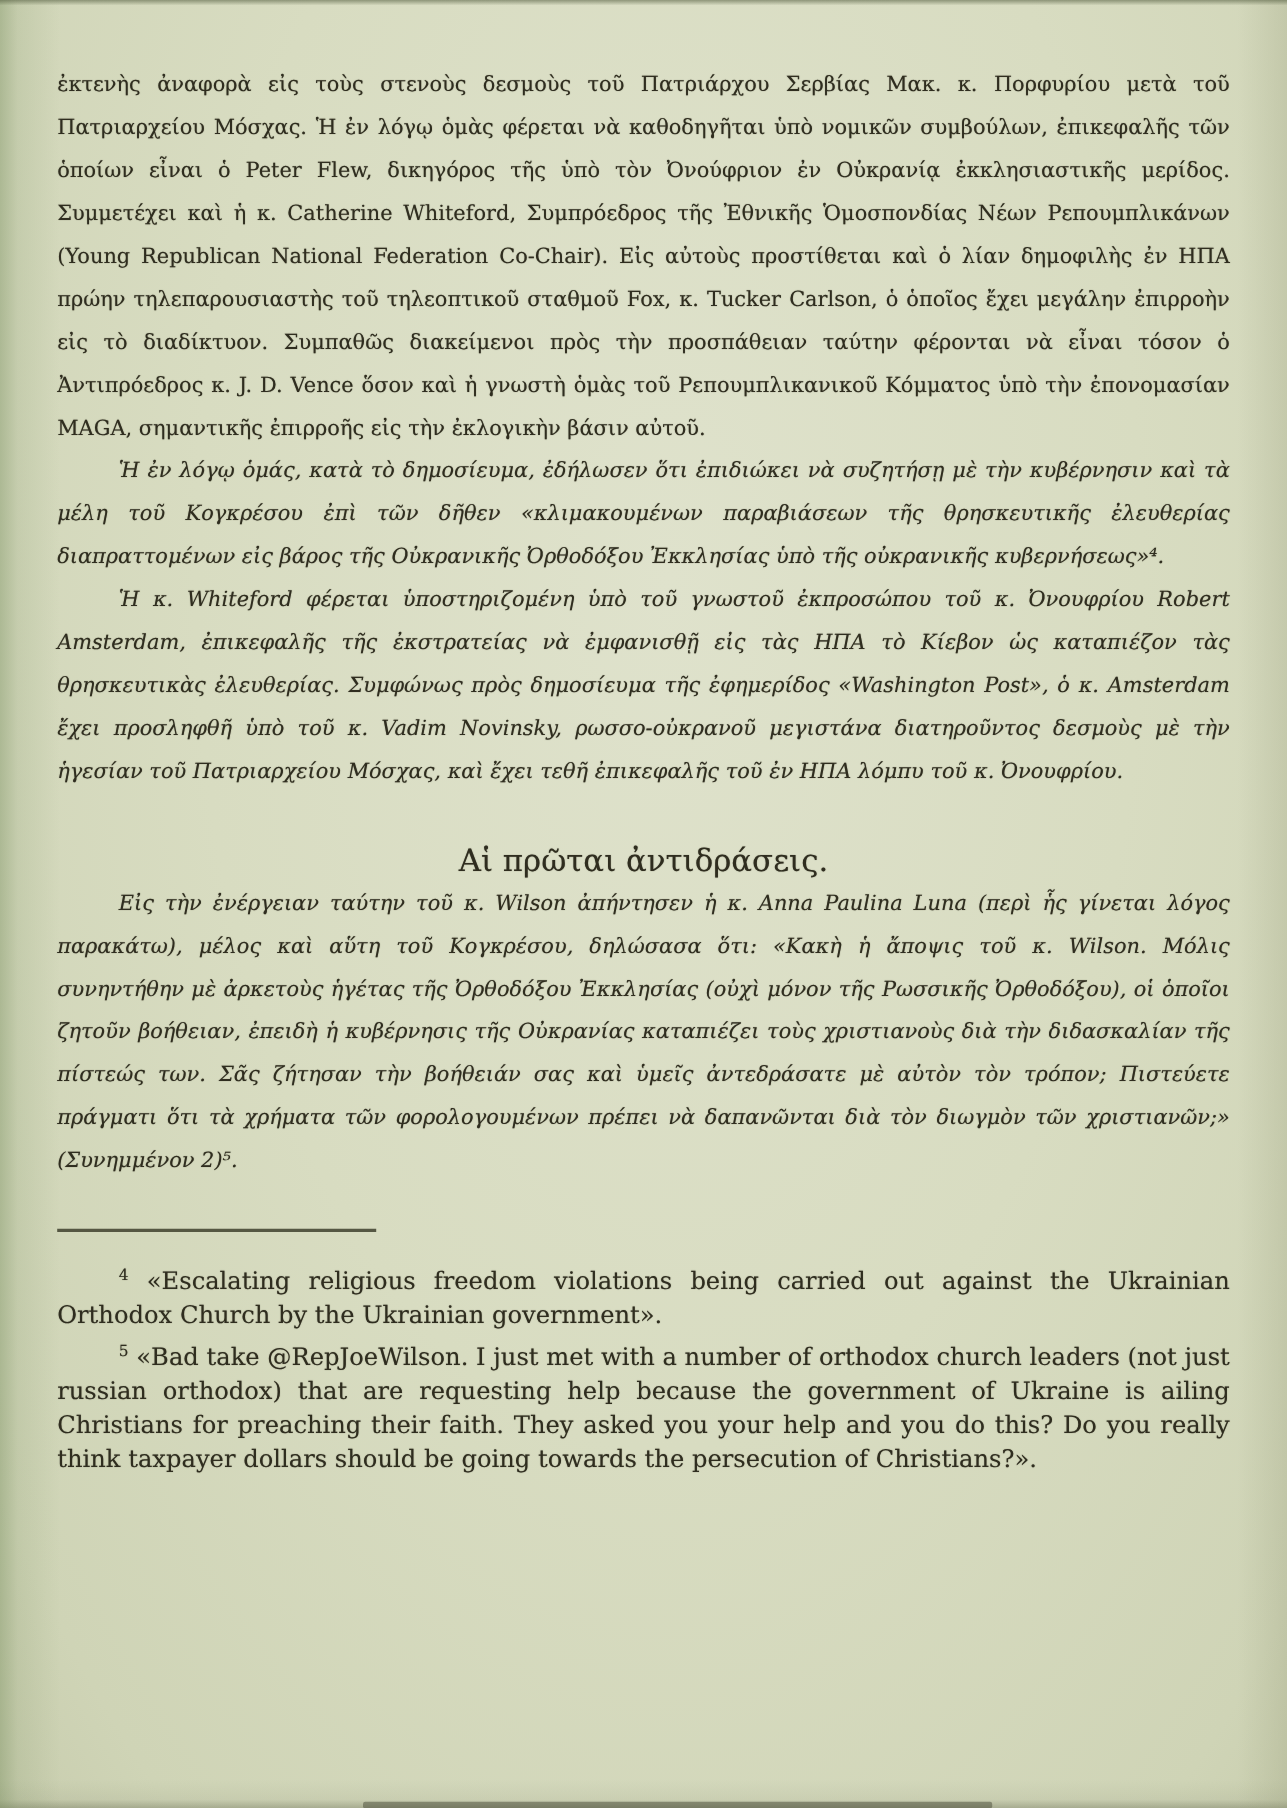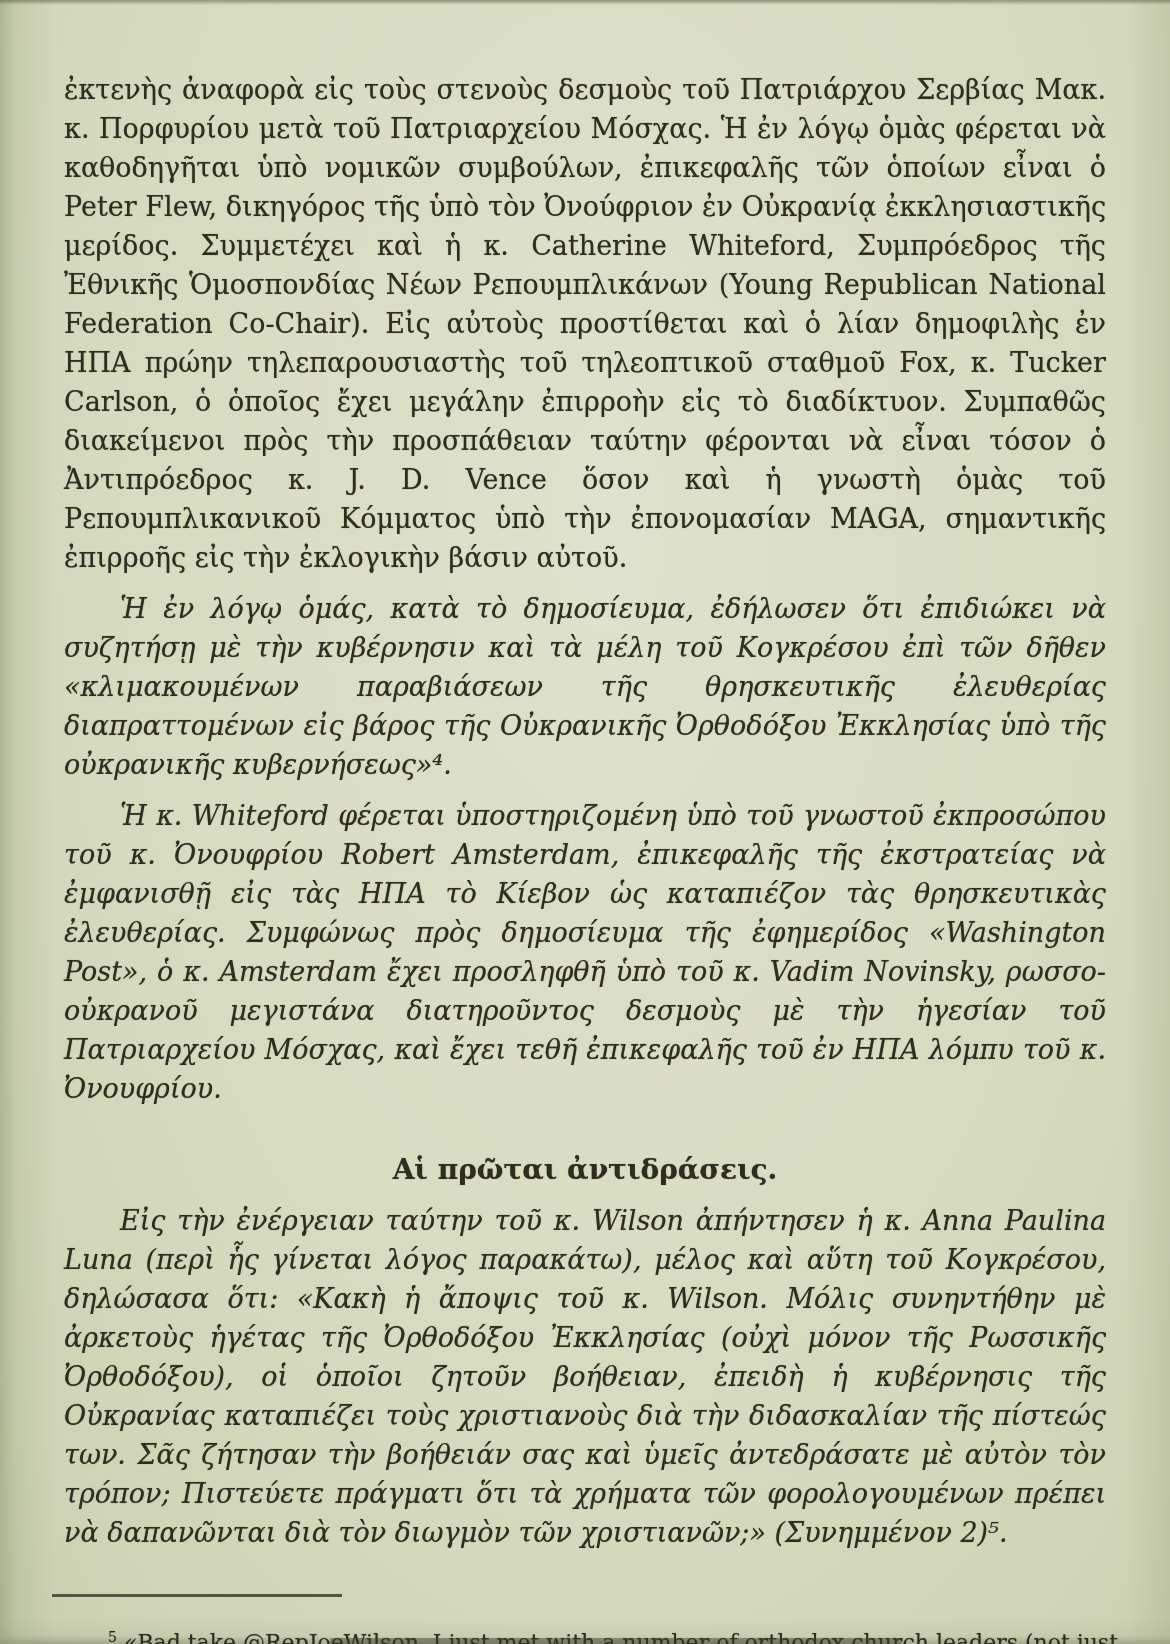--- a/index.html
+++ b/index.html
@@ -17,32 +17,32 @@
       linear-gradient(0deg, rgba(95,100,75,0.38) 0px, rgba(95,100,75,0.08) 8px, rgba(95,100,75,0.0) 26px),
       radial-gradient(ellipse at 52% 32%, #dfe2cc 0%, #d8dcc1 50%, #cfd4b6 88%, #c8cdae 100%);
   }
   .content {
     position: absolute;
     left: 52px;
     right: 52px;
     top: 58px;
   }
   p.body {
-    margin: 12px;
-    font-size: 27px;
+    margin: 0;
+    font-size: 19px;
     line-height: 39px;
     text-align: justify;
     text-shadow: 0 0 1px rgba(47,45,31,0.55);
   }
   p.body.indent { text-indent: 56px; font-style: italic; }
   .heading {
     margin: 42px 0 0 0;
     font-size: 28px;
     line-height: 39px;
-    font-weight: bold;
+    font-weight: normal;
     text-align: center;
     text-shadow: 0 0 1px rgba(47,45,31,0.55);
   }
   .footnote-separator {
     width: 290px;
     height: 0;
     border-top: 3px solid rgba(62,63,45,0.85);
     margin: 42px 0 0 0;
   }
   .footnotes { margin-top: 30px; }
@@ -77,19 +77,20 @@
 
     <p class="body indent">Ἡ κ. Whiteford φέρεται ὑποστηριζομένη ὑπὸ τοῦ γνωστοῦ ἐκπροσώπου τοῦ κ. Ὀνουφρίου Robert Amsterdam, ἐπικεφαλῆς τῆς ἐκστρατείας νὰ ἐμφανισθῇ εἰς τὰς ΗΠΑ τὸ Κίεβον ὡς καταπιέζον τὰς θρησκευτικὰς ἐλευθερίας. Συμφώνως πρὸς δημοσίευμα τῆς ἐφημερίδος «Washington Post», ὁ κ. Amsterdam ἔχει προσληφθῆ ὑπὸ τοῦ κ. Vadim Novinsky, ρωσσο-οὐκρανοῦ μεγιστάνα διατηροῦντος δεσμοὺς μὲ τὴν ἡγεσίαν τοῦ Πατριαρχείου Μόσχας, καὶ ἔχει τεθῆ ἐπικεφαλῆς τοῦ ἐν ΗΠΑ λόμπυ τοῦ κ. Ὀνουφρίου.</p>
 
     <h2 class="heading">Αἱ πρῶται ἀντιδράσεις.</h2>
 
     <p class="body indent">Εἰς τὴν ἐνέργειαν ταύτην τοῦ κ. Wilson ἀπήντησεν ἡ κ. Anna Paulina Luna (περὶ ἧς γίνεται λόγος παρακάτω), μέλος καὶ αὕτη τοῦ Κογκρέσου, δηλώσασα ὅτι: «Κακὴ ἡ ἄποψις τοῦ κ. Wilson. Μόλις συνηντήθην μὲ ἀρκετοὺς ἡγέτας τῆς Ὀρθοδόξου Ἐκκλησίας (οὐχὶ μόνον τῆς Ρωσσικῆς Ὀρθοδόξου), οἱ ὁποῖοι ζητοῦν βοήθειαν, ἐπειδὴ ἡ κυβέρνησις τῆς Οὐκρανίας καταπιέζει τοὺς χριστιανοὺς διὰ τὴν διδασκαλίαν τῆς πίστεώς των. Σᾶς ζήτησαν τὴν βοήθειάν σας καὶ ὑμεῖς ἀντεδράσατε μὲ αὐτὸν τὸν τρόπον; Πιστεύετε πράγματι ὅτι τὰ χρήματα τῶν φορολογουμένων πρέπει νὰ δαπανῶνται διὰ τὸν διωγμὸν τῶν χριστιανῶν;» (Συνημμένον 2)⁵.</p>
 
     <div class="footnote-separator"></div>
 
     <div class="footnotes">
+      <p class="footnote"><sup>4</sup> <span>«Escalating religious freedom violations being carried out against the Ukrainian Orthodox Church by the Ukrainian government».</span></p>
       <p class="footnote"><sup>5</sup> <span>«Bad take @RepJoeWilson. I just met with a number of orthodox church leaders (not just russian orthodox) that are requesting help because the government of Ukraine is ailing Christians for preaching their faith. They asked you your help and you do this? Do you really think taxpayer dollars should be going towards the persecution of Christians?».</span></p>
     </div>
 
   </div>
 
   <div class="bottom-edge-shadow"></div>
 </div>
 
 </body></html>

